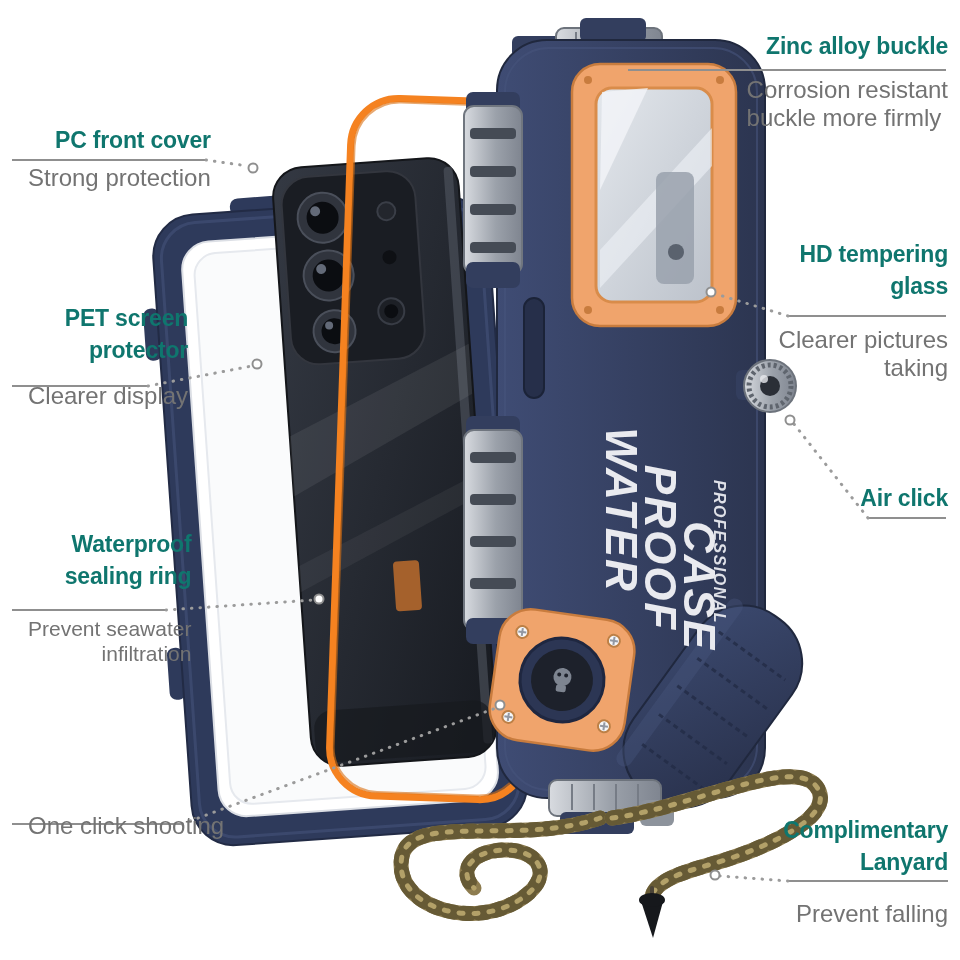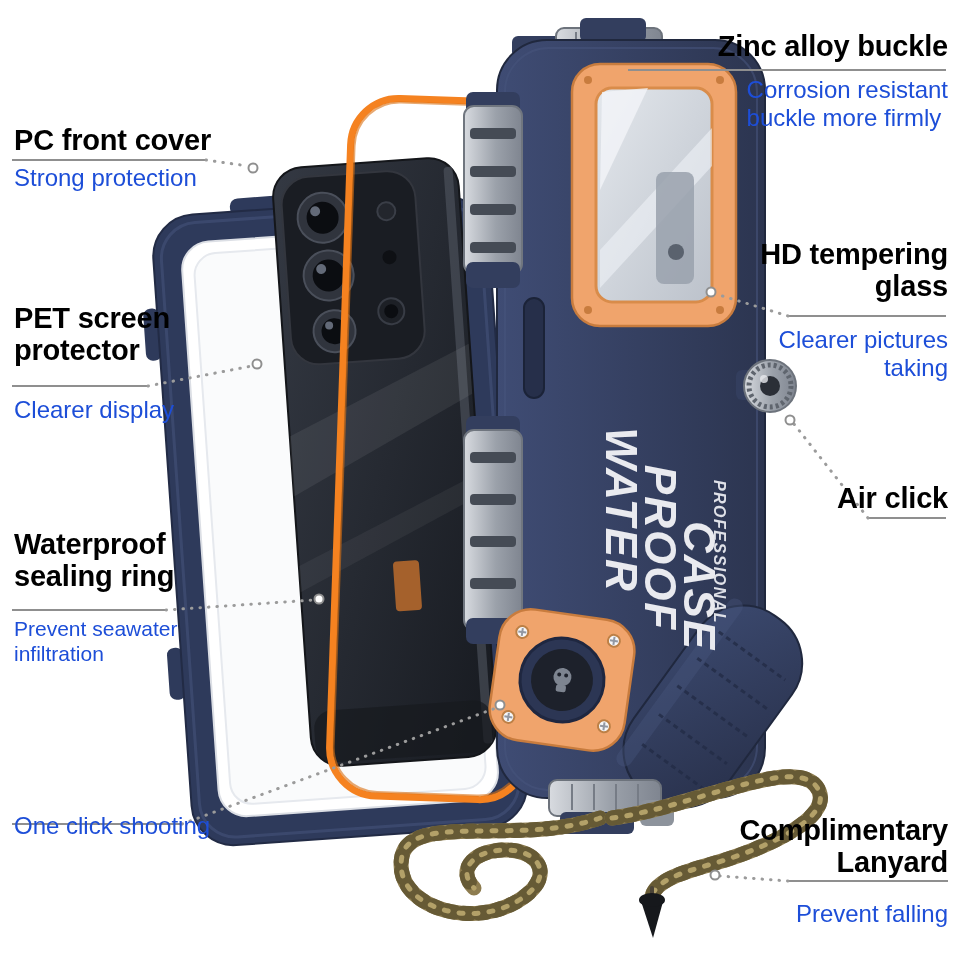--- a/index.html
+++ b/index.html
@@ -1,24 +1,24 @@
 <!DOCTYPE html>
 <html><head>
 <meta charset="utf-8">
 <style>
   html,body{margin:0;padding:0;background:#ffffff;}
   #stage{position:relative;width:960px;height:960px;overflow:hidden;background:#ffffff;
          font-family:"Liberation Sans",sans-serif;}
   #art{position:absolute;left:0;top:0;}
   .ann{position:absolute;z-index:5;}
-  .ann.left{left:14px;text-align:left;}
+  .ann.left{left:28px;text-align:right;}
   .ann.right{right:12px;text-align:right;}
-  .ann .t .ln{font-weight:bold;font-size:29px;line-height:32px;color:#000000;
+  .ann .t .ln{font-weight:bold;font-size:23px;line-height:32px;color:#0f766e;
               letter-spacing:-0.2px;white-space:nowrap;}
-  .ann .d .ln{font-size:24px;line-height:28px;color:#1d4ed8;white-space:nowrap;}
+  .ann .d .ln{font-size:24px;line-height:28px;color:#737373;white-space:nowrap;}
   .ann.small-d .d .ln{font-size:21px;line-height:25px;}
   .desc-left{display:inline-block;text-align:left;}
 </style>
 </head>
 <body>
 
 <div id="stage">
 
 <svg id="art" width="960" height="960" viewBox="0 0 960 960">
   <defs>
@@ -258,21 +258,21 @@
   <div class="d" style="margin-top:8px">
     <div class="ln">Strong protection</div>
   </div>
 </div>
 
 <div class="ann left" style="top:302px">
   <div class="t">
     <div class="ln">PET screen</div>
     <div class="ln">protector</div>
   </div>
-  <div class="d" style="margin-top:30px">
+  <div class="d" style="margin-top:16px">
     <div class="ln">Clearer display</div>
   </div>
 </div>
 
 <div class="ann right" style="top:238px">
   <div class="t">
     <div class="ln">HD tempering</div>
     <div class="ln">glass</div>
   </div>
   <div class="d" style="margin-top:24px">

